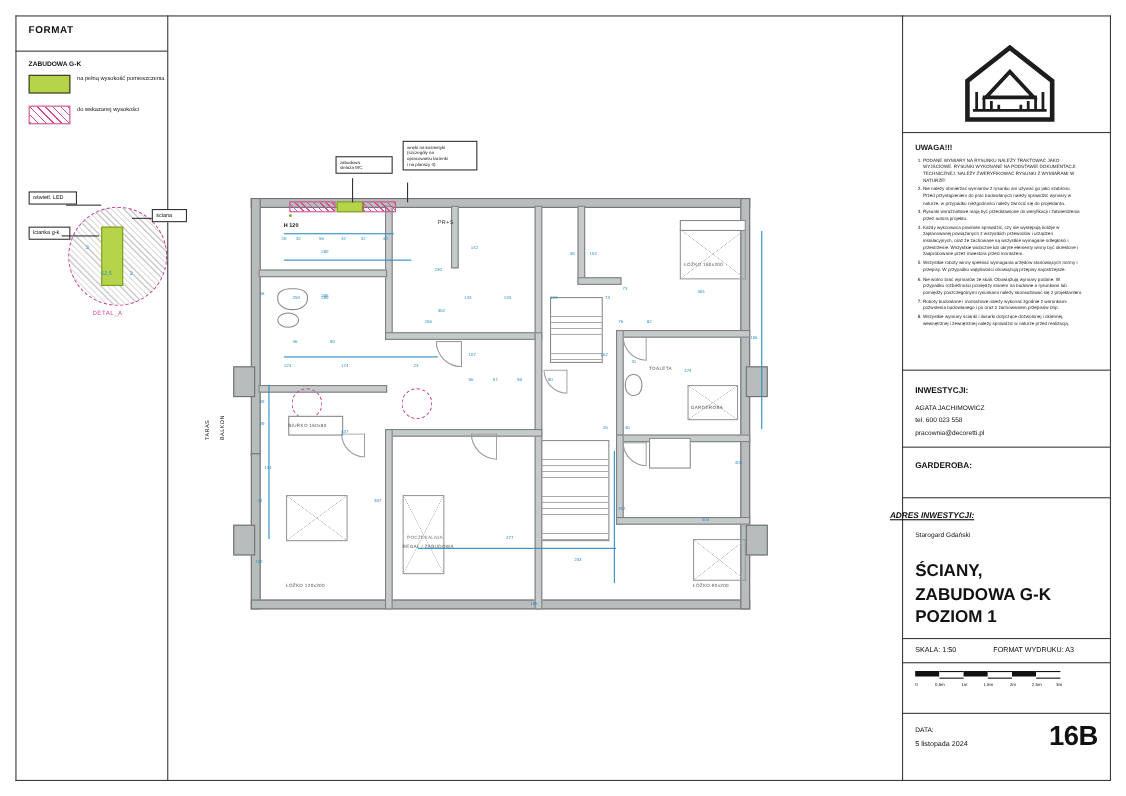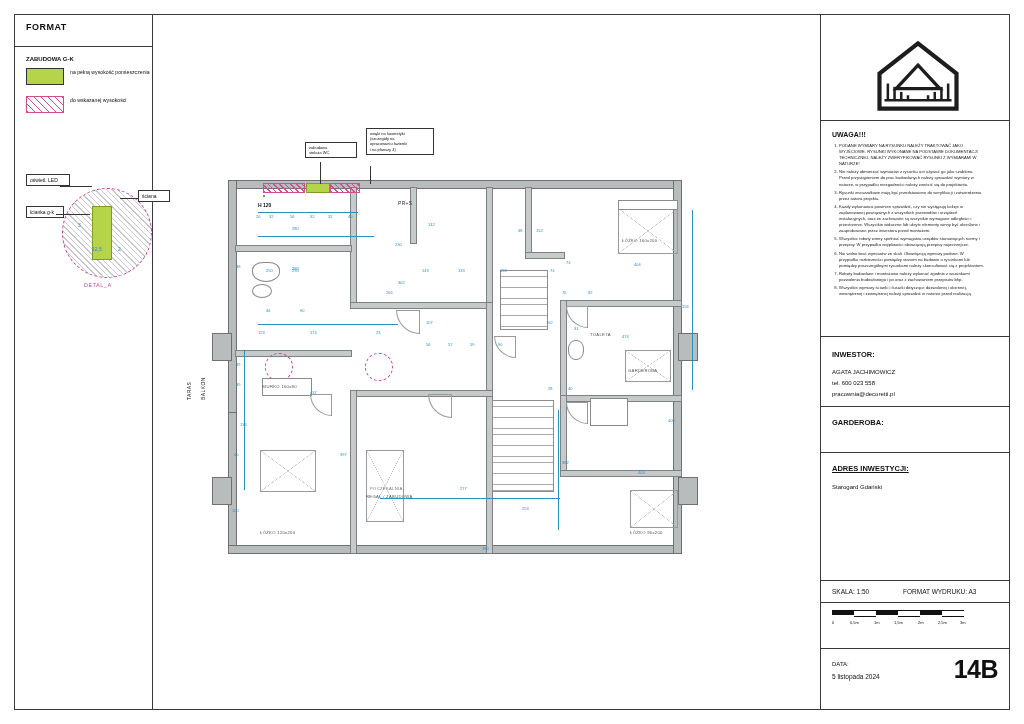--- a/index.html
+++ b/index.html
@@ -139,30 +139,35 @@
       <li>Nie należy obmierzać wymiarów z rysunku ani używać go jako szablonu. Przed przystąpieniem do prac budowlanych należy sprawdzić wymiary w naturze, w przypadku niezgodności należy zwrócić się do projektanta.</li>
       <li>Rysunki wsrazzałtowe mają być przedstawione do weryfikacji i zatwierdzenia przez autora projektu.</li>
       <li>Każdy wykonawca powinien sprawdzić, czy nie występują kolizje w zaplanowanej powiązanych z wszystkich przewodów i urządzeń instalacyjnych, oraz że zachowane są wszystkie wymagane odległości i przestrzenie. Wszystkie widoczne lub ukryte elementy winny być określone i zaaprobowane przez inwestora przed montażem.</li>
       <li>Wszystkie roboty winny spełniać wymagania urzędów stanowiących normy i przepisy. W przypadku wątpliwości obowiązują przepisy najostrzejsze.</li>
       <li>Nie wolno brać wymiarów ze skali. Obowiązują wymiary podane. W przypadku rozbieżności pomiędzy stanem na budowie a rysunkami lub pomiędzy poszczególnymi rysunkami należy skonsultować się z projektantem.</li>
       <li>Roboty budowlane i montażowe należy wykonać zgodnie z warunkami pozwolenia budowlanego i po oraz z zachowaniem przepisów bhp.</li>
       <li>Wszystkie wymiary ścianki i ilusarki dotyczące dozwolonej i okiennej, wewnętrznej i zewnętrznej należy sprawdzić w naturze przed realizacją.</li>
     </ol>
   </div>
 
-  <div class="sec-h" style="left:832px;top:350px;">INWESTOR:</div>
+  <div class="sec-h" style="left:832px;top:350px;">INWESTYCJI:</div>
   <div class="sec-t" style="left:832px;top:368px;">AGATA JACHIMOWICZ</div>
   <div class="sec-t" style="left:832px;top:379px;">tel. 600 023 558</div>
   <div class="sec-t" style="left:832px;top:390px;">pracownia@decoretti.pl</div>
 
   <div class="sec-h" style="left:832px;top:418px;">GARDEROBA:</div>
 
-  <div class="sec-h" style="left:832px;top:464px;text-decoration:underline;">ADRES INWESTYCJI:</div>
+  <div class="sec-h" style="left:809px;top:464px;text-decoration:underline;font-style:italic;">ADRES INWESTYCJI:</div>
   <div class="sec-t" style="left:832px;top:483px;">Starogard Gdański</div>
 
+  <div class="title-big">
+    <div>ŚCIANY,</div>
+    <div>ZABUDOWA G-K</div>
+    <div>POZIOM 1</div>
+  </div>
 
   <div class="skala">SKALA: 1:50</div>
   <div class="format">FORMAT WYDRUKU: A3</div>
 
   <div class="scalebar">
     <div class="sb-b" style="left:0;width:22px;"></div>
     <div class="sb-w" style="left:22px;width:22px;"></div>
     <div class="sb-b" style="left:44px;width:22px;"></div>
     <div class="sb-w" style="left:66px;width:22px;"></div>
     <div class="sb-b" style="left:88px;width:22px;"></div>
@@ -173,21 +178,21 @@
     <span style="left:20px;">0,5m</span>
     <span style="left:44px;">1m</span>
     <span style="left:64px;">1,5m</span>
     <span style="left:88px;">2m</span>
     <span style="left:108px;">2,5m</span>
     <span style="left:130px;">3m</span>
   </div>
 
   <div class="date-l">DATA:</div>
   <div class="date-v">5 listopada 2024</div>
-  <div class="sheetno">14B</div>
+  <div class="sheetno">16B</div>
 
   <div id="plan">
 
     <div class="wall" style="left:58px;top:30px;width:452px;height:7px;"></div>
     <div class="wall" style="left:58px;top:30px;width:7px;height:232px;"></div>
     <div class="wall" style="left:58px;top:262px;width:7px;height:140px;"></div>
     <div class="wall" style="left:58px;top:395px;width:452px;height:7px;"></div>
     <div class="wall" style="left:503px;top:30px;width:7px;height:372px;"></div>
     <div class="wall" style="left:42px;top:183px;width:18px;height:26px;"></div>
     <div class="wall" style="left:42px;top:327px;width:18px;height:26px;"></div>

